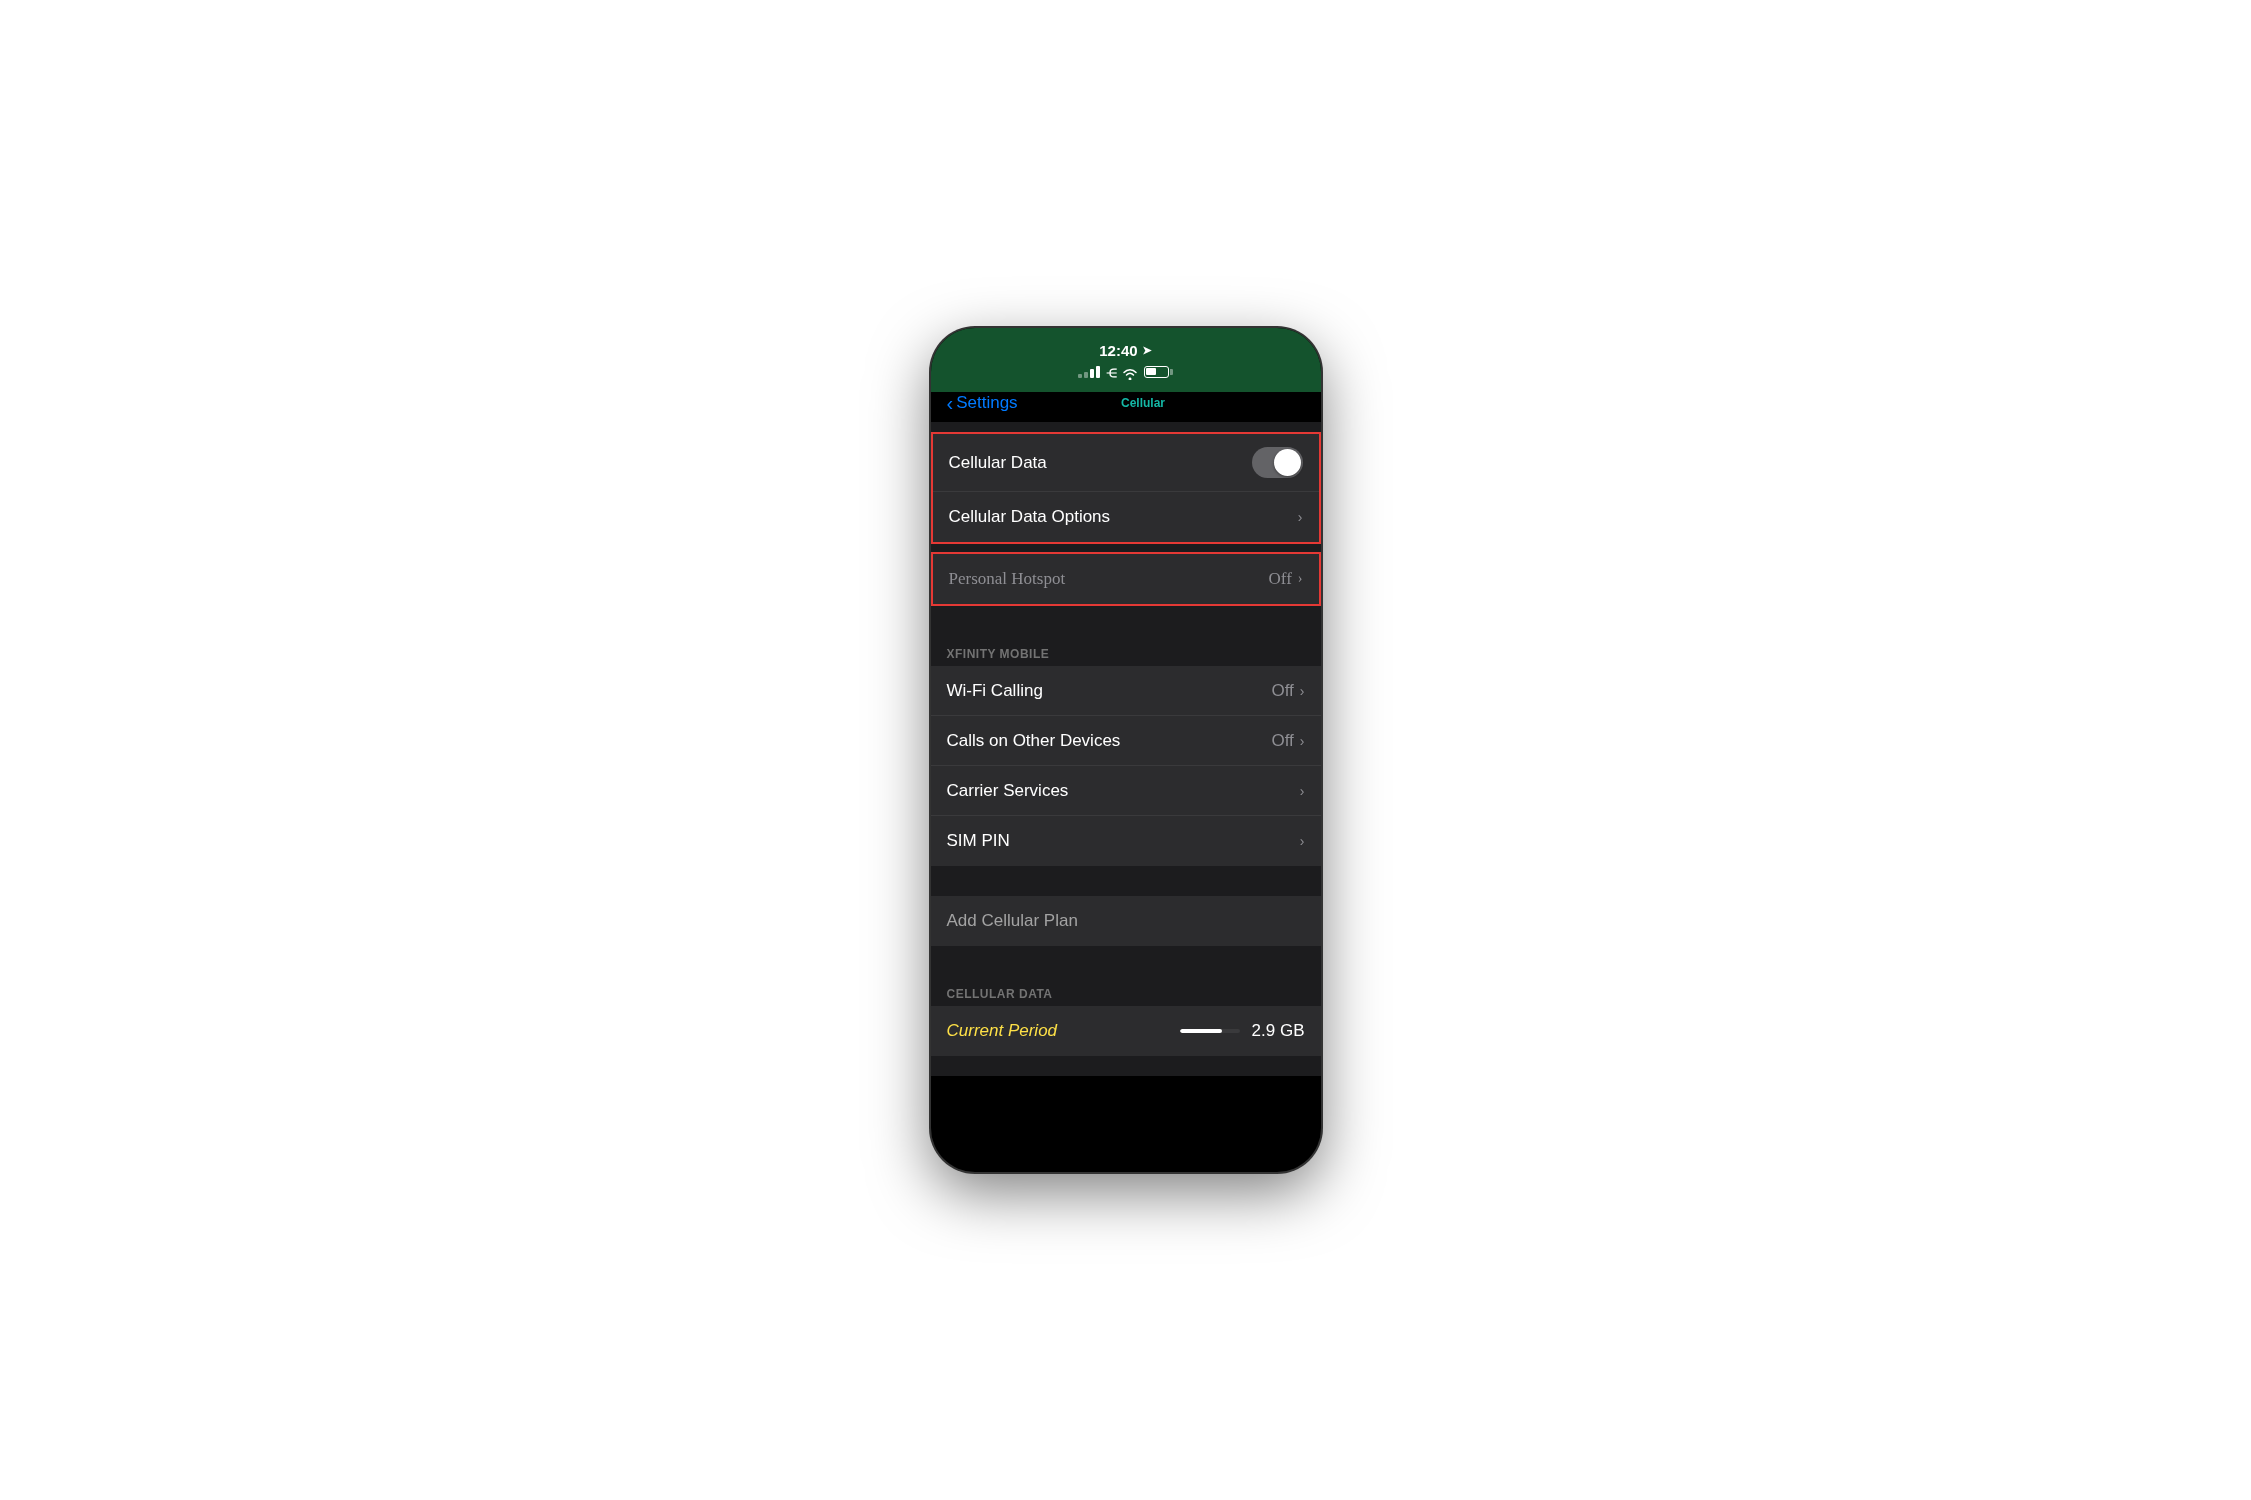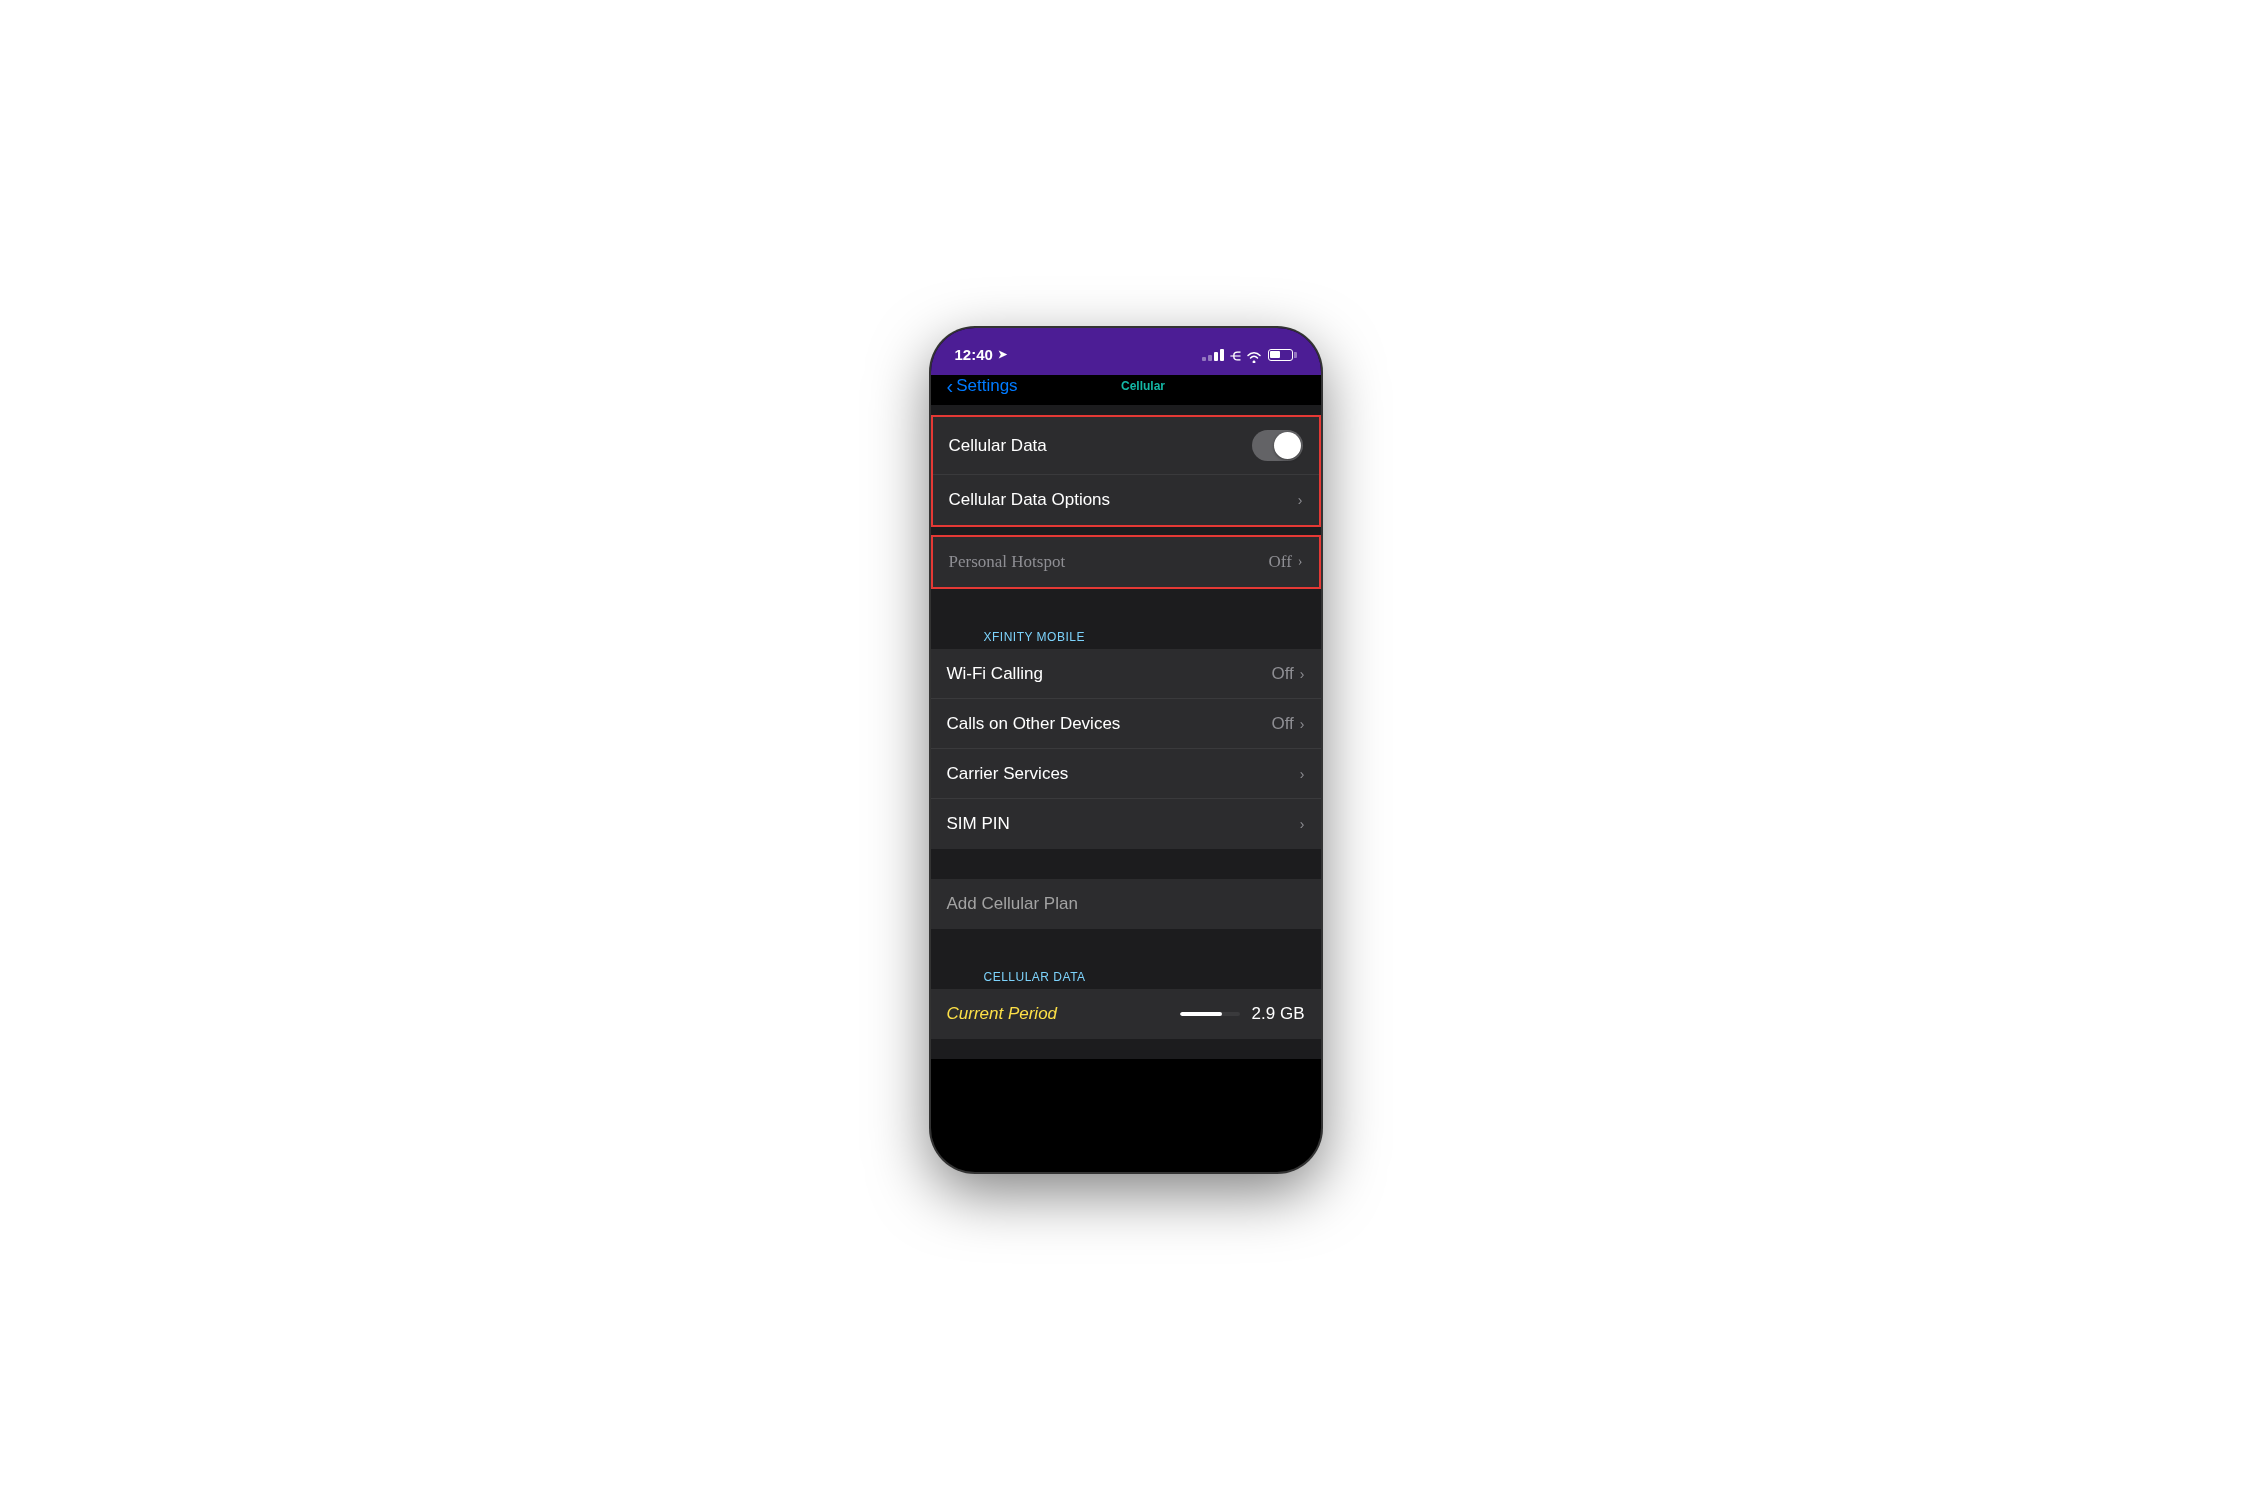--- a/index.html
+++ b/index.html
@@ -18,21 +18,22 @@
       border-radius: 44px;
       overflow: hidden;
       position: relative;
       box-shadow: 0 0 0 2px #333, 0 20px 60px rgba(0,0,0,0.5);
     }
     .status-bar {
       display: flex;
       justify-content: space-between;
       align-items: center;
       padding: 14px 24px 8px 24px;
-      background: #4c1d95;
+      background: #14532d;
+      flex-direction: column;
     }
     .status-time {
       color: #fff;
       font-size: 15px;
       font-weight: 600;
       display: flex;
       align-items: center;
       gap: 5px;
     }
     .status-icons {
@@ -179,26 +180,25 @@
       background: #fff;
       border-radius: 50%;
       box-shadow: 0 1px 3px rgba(0,0,0,0.4);
     }
 
     .section-header {
       padding: 8px 16px 4px 16px;
       background: #1c1c1e;
     }
     .section-header-text {
-      color: #7dd3fc;
+      color: #737373;
       font-size: 12px;
-      font-weight: 400;
+      font-weight: 700;
       text-transform: uppercase;
       letter-spacing: 0.5px;
-      margin-left: 37px;
     }
 
     .hotspot-note {
       padding: 8px 16px 14px 16px;
       background: #2c2c2e;
       color: #8e8e93;
       font-size: 13px;
       line-height: 1.4;
     }
 

